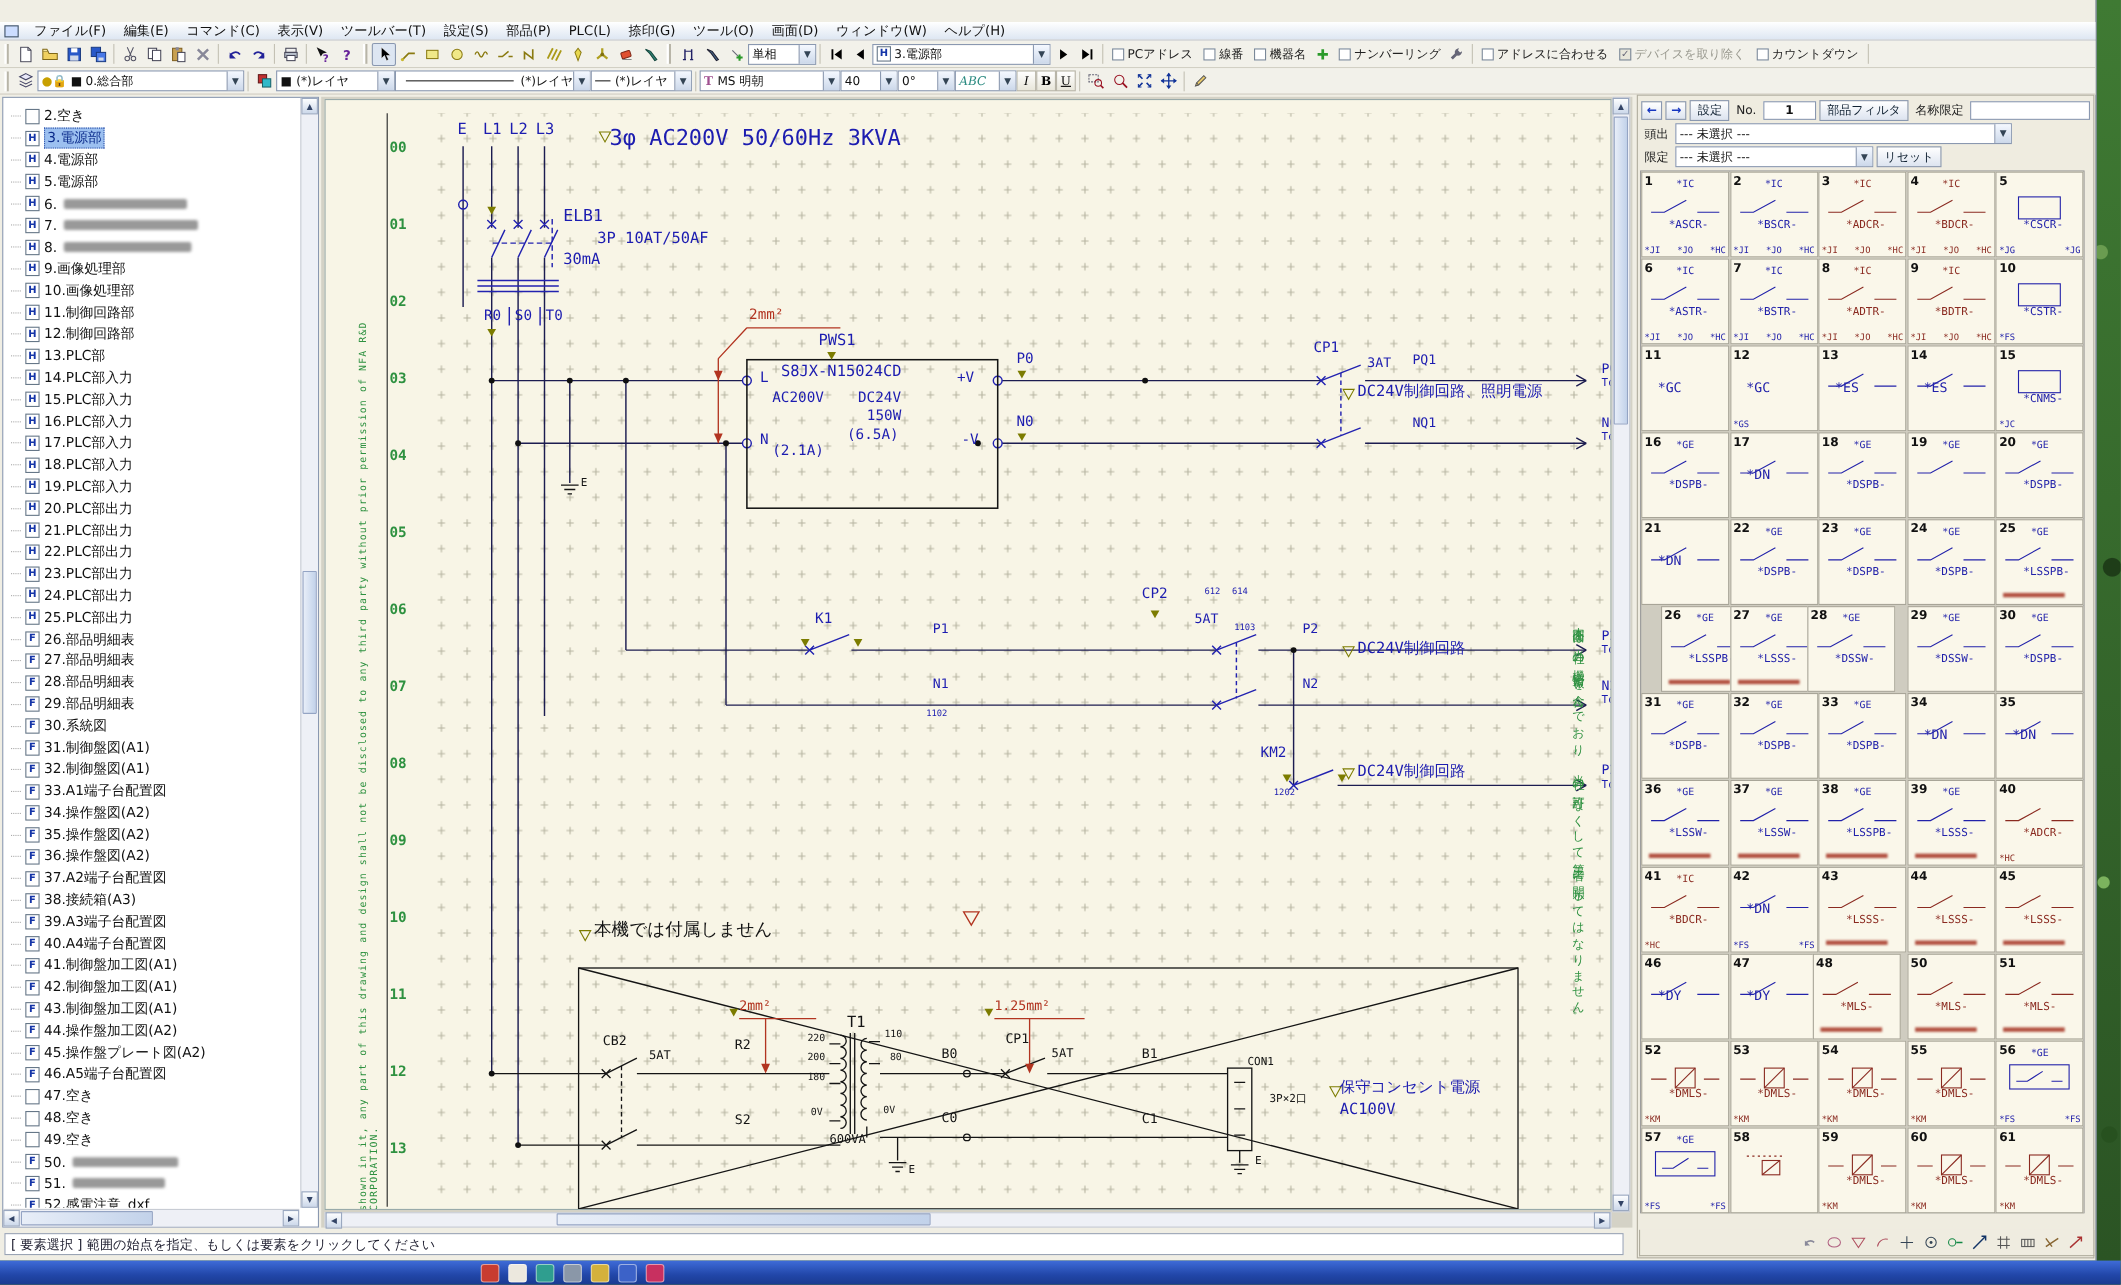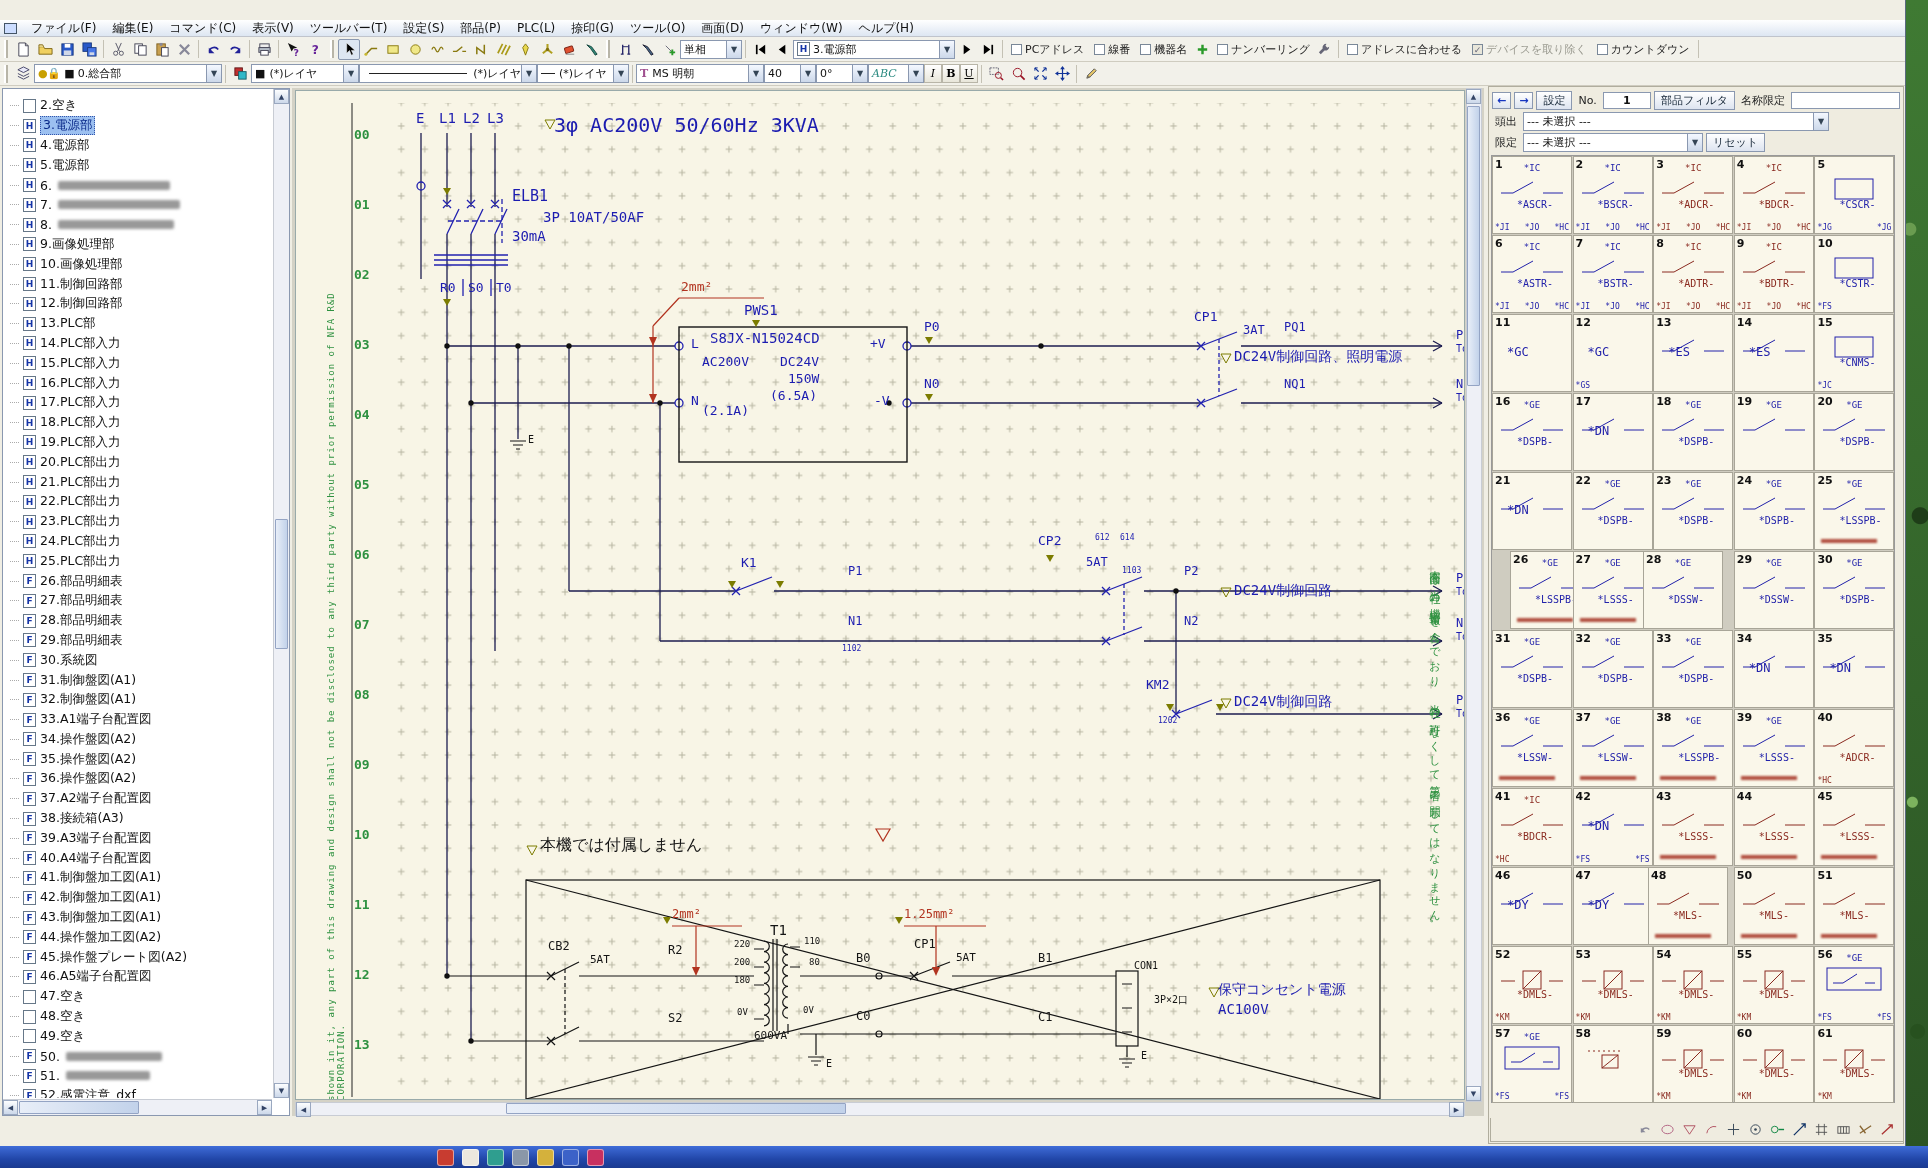--- a/index.html
+++ b/index.html
@@ -1625,20 +1625,23 @@
           <path d="M2 12l12-8M2 4l6 8" stroke="#886633" stroke-width="1.4"></path>
         </svg>
       </span>
       <span class="tbtn">
         <svg viewBox="0 0 16 16" width="15" height="15">
           <path d="M2 13L13 3M9 3h4v4" stroke="#a33" fill="none" stroke-width="1.4"></path>
         </svg>
       </span>
     </div>
 
+  <div class="statusbar">
+    <span class="statusfield">[ 要素選択 ] 範囲の始点を指定、もしくは要素をクリックしてください</span>
+  </div>
 </div>
 
 <div class="taskbar" id="taskbar">
     <span class="tkicon" style="background: rgb(200, 60, 48);"></span>
     <span class="tkicon" style="background: rgb(236, 232, 222);"></span>
     <span class="tkicon" style="background: rgb(47, 158, 143);"></span>
     <span class="tkicon" style="background: rgb(138, 151, 168);"></span>
     <span class="tkicon" style="background: rgb(212, 177, 60);"></span>
     <span class="tkicon" style="background: rgb(60, 98, 200);"></span>
     <span class="tkicon" style="background: rgb(200, 48, 96);"></span>

